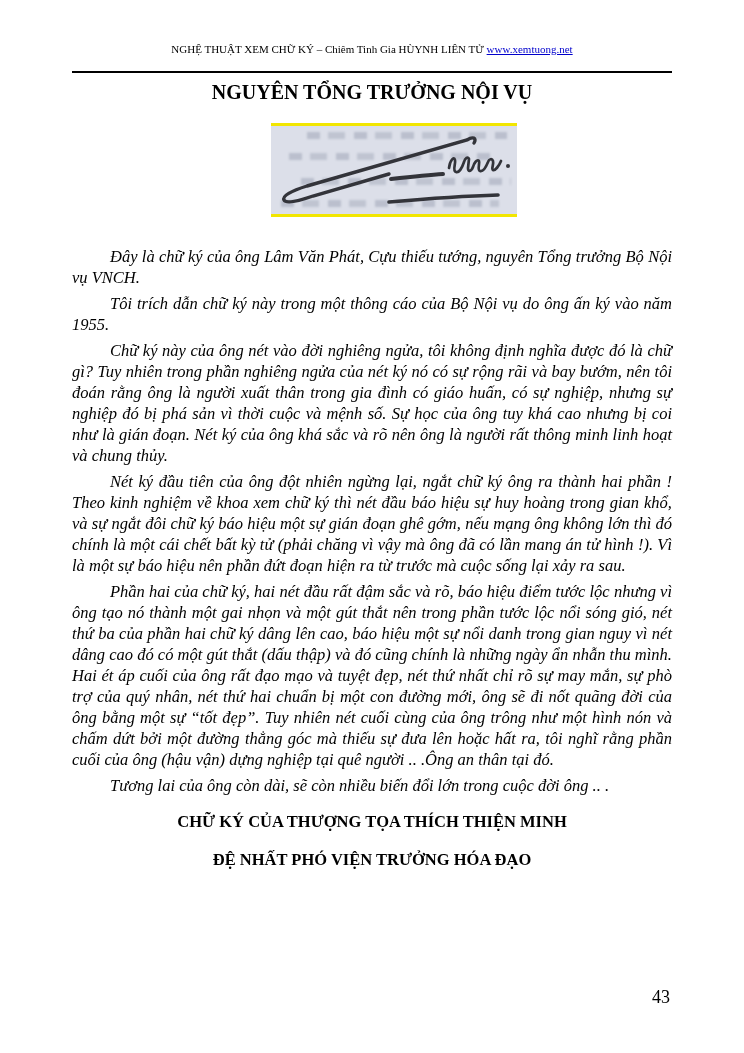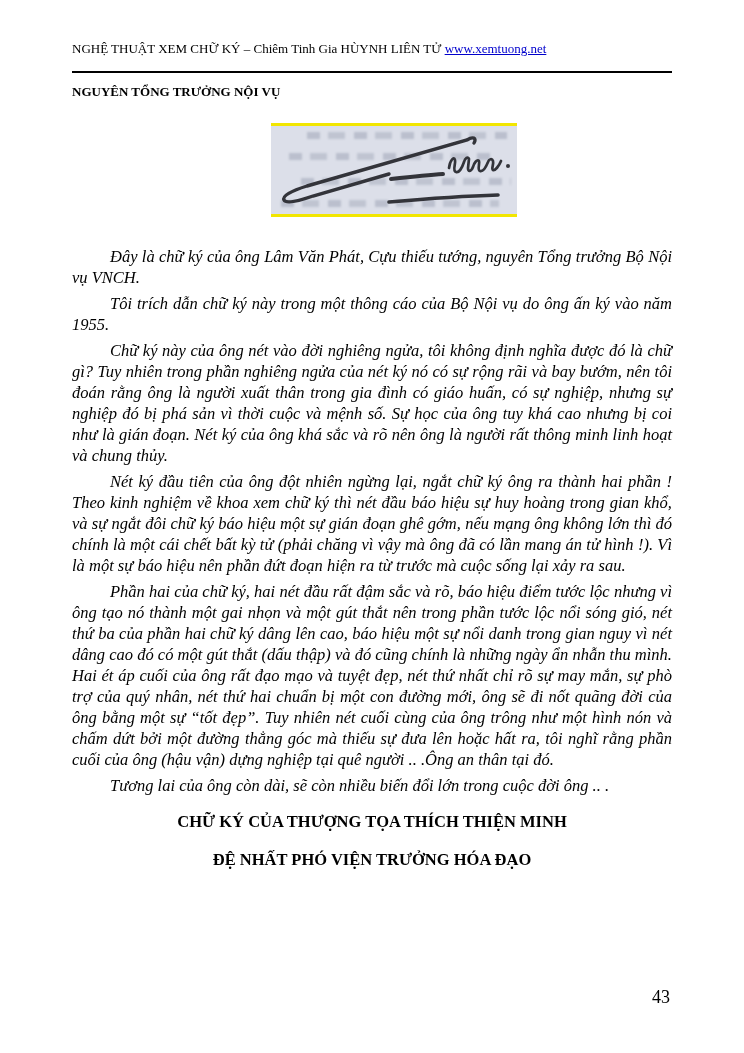--- a/index.html
+++ b/index.html
@@ -12,39 +12,40 @@
     overflow: hidden;
   }
   .page {
     position: relative;
     padding: 38px 72px 0 72px; 
     box-sizing: border-box;
     width: 744px; height: 1053px;
   }
   
   .header-line {
-    font-size: 13px;
+    text-align: center;
+    font-size: 11px;
     line-height: 22px;
     white-space: nowrap;
   }
   .header-link {
     color: #0000cc;
     text-decoration: underline;
     cursor: pointer;
   }
   .rule {
     border: none;
     border-top: 2px solid #000;
     margin: 11px 0 0 0;
   }
   
   .doc-title {
     margin: 9px 0 0 0;
-    text-align: left;
-    font-size: 13px;
+    text-align: center;
+    font-size: 20px;
     font-weight: bold;
     line-height: 20px;
   }
   
   .sig-figure {
     position: relative;
     margin: 21px 0 0 199px;
     width: 246px; height: 94px;
     box-sizing: border-box;
     background: #dcdfe9;

